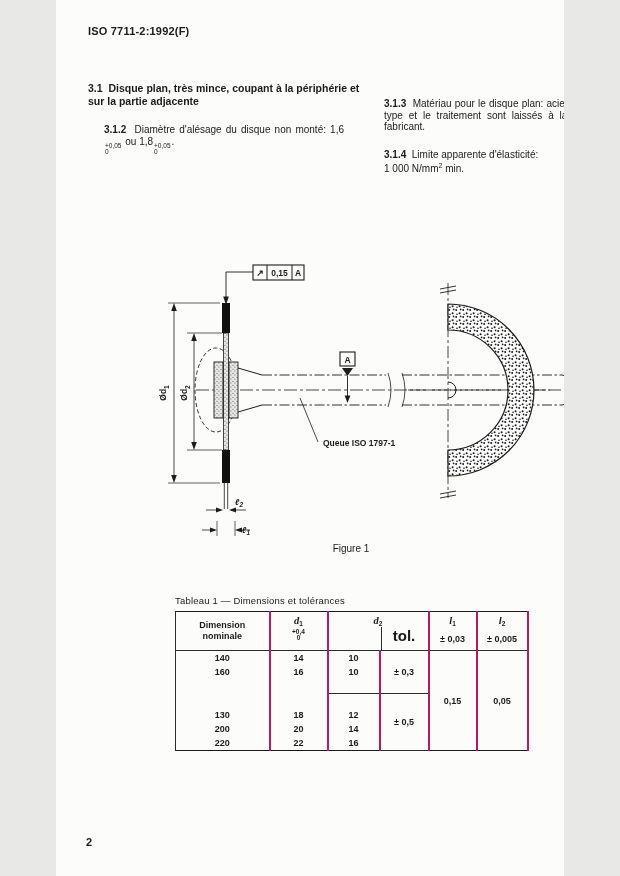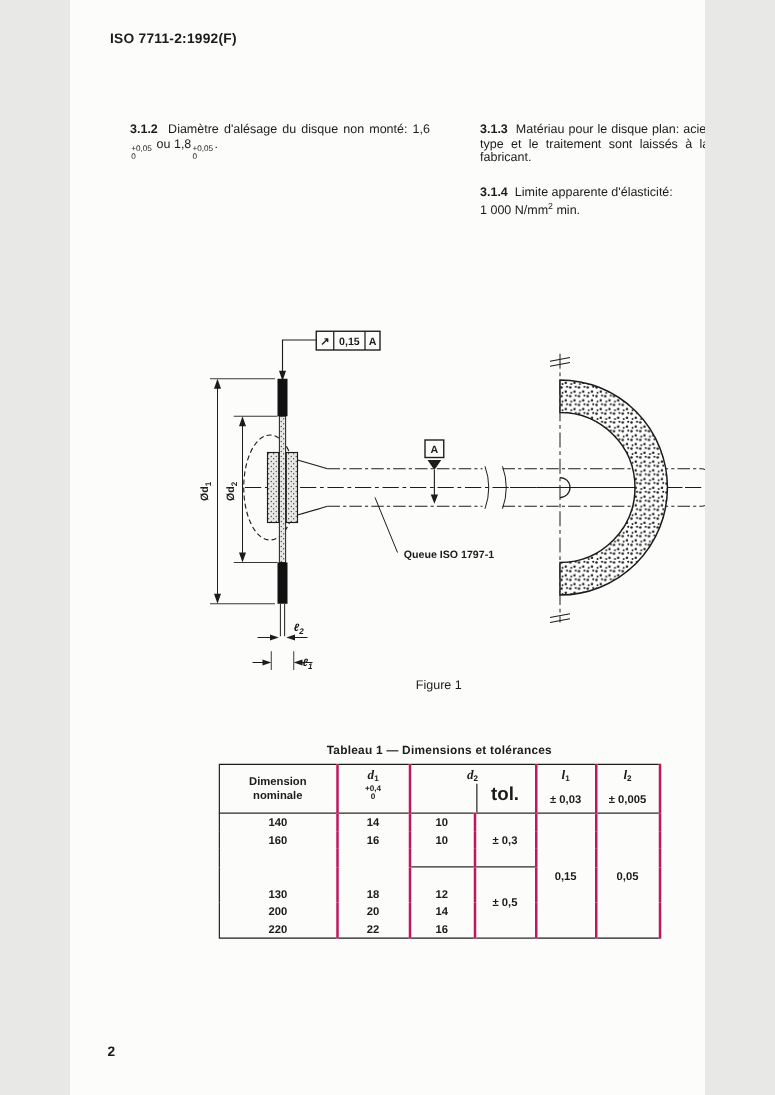--- a/index.html
+++ b/index.html
@@ -19,21 +19,21 @@
   .stk{display:inline-flex;flex-direction:column;font-size:6.5px;line-height:6px;
        vertical-align:-3px;text-align:left;margin:0 1px;}
   sup.s2{font-size:7px;vertical-align:4px;}
   .fig-caption{position:absolute;left:0;top:543px;width:590px;text-align:center;
        font-size:10px;font-weight:normal;}
   .fig-wrap{position:absolute;left:0;top:245px;width:620px;height:300px;}
   .page-num{position:absolute;left:30px;top:836px;font-size:11px;font-weight:bold;}
 
   
   .tbl-wrap{position:absolute;left:119px;top:595px;width:353px;}
-  .tbl-title{font-size:9.5px;font-weight:bold;text-align:center;margin-bottom:5px;letter-spacing:.2px;}
+  .tbl-title{font-size:9.5px;font-weight:normal;text-align:left;margin-bottom:5px;letter-spacing:.2px;}
   table.dim{border-collapse:collapse;table-layout:fixed;width:352px;
        border:1.6px solid #1b1b1b;}
   table.dim th,table.dim td{
        border-left:1px solid #2b2b2b;border-right:2px solid #be185d;
        padding:0;text-align:center;color:#1b1b1b;}
   table.dim thead th{border-bottom:1px solid #2b2b2b;height:38px;vertical-align:top;
        font-size:9px;font-weight:bold;}
   table.dim tbody td{font-size:9px;font-weight:bold;height:14px;line-height:14px;}
   tr.sp1 td{height:15px;} tr.sp2 td{height:20px;}
   td.split{border-bottom:1px solid #2b2b2b;}
@@ -49,20 +49,23 @@
   .tolv{margin-top:7px;font-size:9px;font-weight:bold;}
 </style>
 </head>
 <body>
 
 <div class="page">
 
   <div class="doc-header">ISO 7711-2:1992(F)</div>
 
   <div class="col-left">
+    <p class="h31">
+      <span>3.1</span>&nbsp;&nbsp;<span>Disque plan, très mince, coupant à la périphérie et sur la partie adjacente</span>
+    </p>
     <p class="body mt2">
       <b>3.1.2</b>&nbsp;
       <span>Diamètre d'alésage du disque non monté:</span>
       <span>1,6</span><span class="stk">
           <span>+0,05</span>
           <span>0</span>
         </span>
       <span>ou</span>
       <span>1,8</span><span class="stk">
           <span>+0,05</span>

